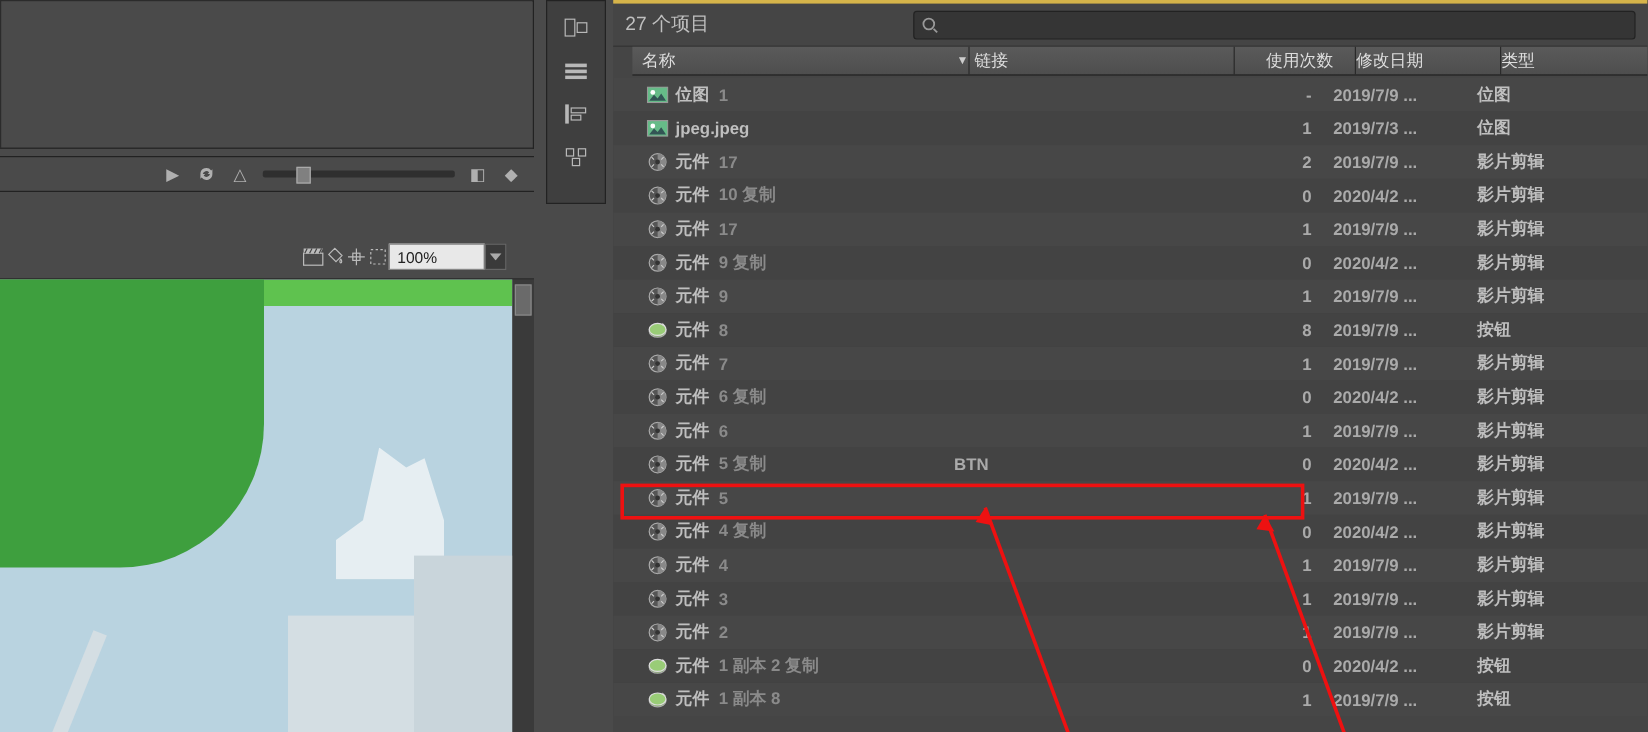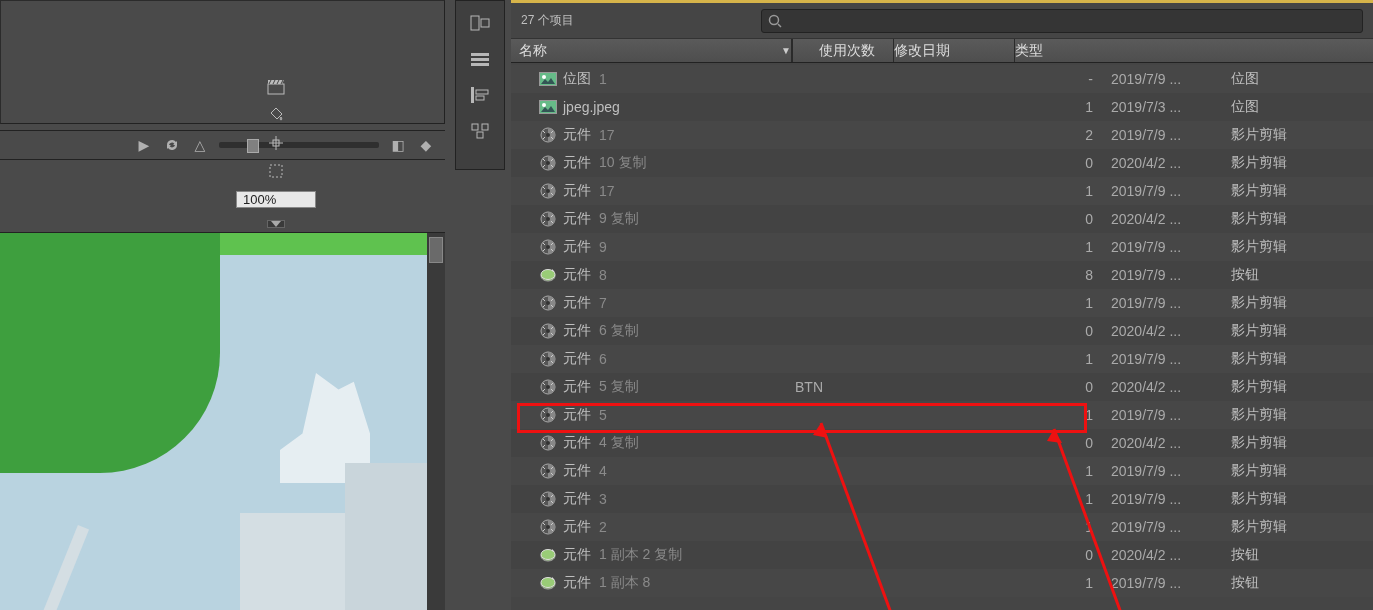--- a/index.html
+++ b/index.html
@@ -34,23 +34,22 @@
     position: absolute; left: 0; top: 130px; width: 445px; height: 30px;
     border-top: 1px solid #222; border-bottom: 1px solid #222;
     display: flex; align-items: center; justify-content: flex-end; gap: 10px; padding-right: 10px;
   }
   .timeline-slider { width: 160px; height: 6px; background: #2f2f2f; border-radius: 2px; position: relative; }
   .timeline-slider::after { content:""; position:absolute; left:28px; top:-3px; width:10px; height:12px; background:#808080; border:1px solid #aaa; }
   .t-icon { width: 18px; height: 16px; color:#b0b0b0; display:flex; align-items:center; justify-content:center; }
   
   .toolbar {
     position: absolute; left: 130px; top: 200px; width: 300px; height: 28px;
-    display: flex; align-items: center; gap: 12px; justify-content: flex-end;
+    display: flex; align-items: center; justify-content: flex-end;
     padding-right: 8px;
-    flex-direction: column;
   }
   .zoom-select {
     width: 80px; height: 22px; background: #e8e8e8; border: 1px solid #888;
     color:#222; font-size: 13px; padding-left: 6px; display:flex; align-items:center;
   }
   .zoom-arrow {
     width: 18px; height: 22px; border:1px solid #666; background:#3a3a3a;
     display:flex; align-items:center; justify-content:center;
   }
 
@@ -88,48 +87,50 @@
   
   .library {
     position: absolute; left: 511px; top: 0; width: 862px; height: 610px;
     background: #454545;
     border-top: 3px solid #d6b44a;
   }
   .lib-top {
     display:flex; align-items:center; height: 36px; padding: 4px 10px; gap: 10px;
     border-bottom: 1px solid #333;
   }
-  .lib-count { width: 230px; color:#bfbfbf; font-size: 12px; }
+  .lib-count { width: 230px; color:#bfbfbf; font-size: 16px; }
   .lib-search {
     flex: 1; height: 24px; background:#353535; border:1px solid #222; border-radius: 3px;
     display:flex; align-items:center; padding-left: 6px; gap:6px; color:#888;
   }
   .lib-search input {
     flex:1; background:transparent; border:none; outline:none; color:#ddd; font-size:13px;
   }
 
   .lib-header {
     display:flex; height: 24px; background: linear-gradient(#5a5a5a,#4e4e4e);
     border-bottom:1px solid #222; font-size: 14px; color:#ddd;
     align-items:center;
+    margin-left:16px;
   }
   .col-name { width: 280px; padding-left: 8px; display:flex; align-items:center; gap:4px; }
   .col-link { width: 220px; padding-left: 4px; }
   .col-use  { width: 100px; text-align:right; padding-right: 18px; }
   .col-date { width: 120px; font-family: Liberation Mono, monospace; }
   .col-type { flex:1; }
 
   .sort-arrow { font-size: 10px; color:#ccc; }
 
   .lib-body {
     position:absolute; top:62px; left:0; right:0; bottom:0; overflow:hidden;
   }
   .lib-row {
     display:flex; height: 28px; align-items:center; font-size: 14px; color:#bfbfbf;
     position:relative;
+    font-weight:bold;
   }
   .lib-row:nth-child(odd) { background:#474747; }
   .lib-row:nth-child(even) { background:#434343; }
   .row-name { width: 280px; display:flex; align-items:center; gap:6px; padding-left: 28px; }
   .row-name .sec { color:#8a8a8a; margin-left:2px; }
   .row-link { width: 220px; color:#aaa; padding-left: 4px; }
   .row-use  { width: 100px; text-align:right; padding-right: 18px; color:#aaa; }
   .row-date { width: 120px; color:#aaa; }
   .row-type { flex:1; color:#bfbfbf; }
 
@@ -257,20 +258,21 @@
     </div>
   </div>
 
   <div class="lib-header">
     <div class="col-name">
       <span>名称</span>
       <span style="flex:1"></span>
       <span class="sort-arrow">▼</span>
     </div>
     <div class="hdr-divider"></div>
+    <div class="col-link">链接</div>
     <div class="hdr-divider"></div>
     <div class="col-use">使用次数</div>
     <div class="hdr-divider"></div>
     <div class="col-date">修改日期</div>
     <div class="hdr-divider"></div>
     <div class="col-type">类型</div>
   </div>
 
   <div class="lib-body" id="lib-body">
       <div class="lib-row">

